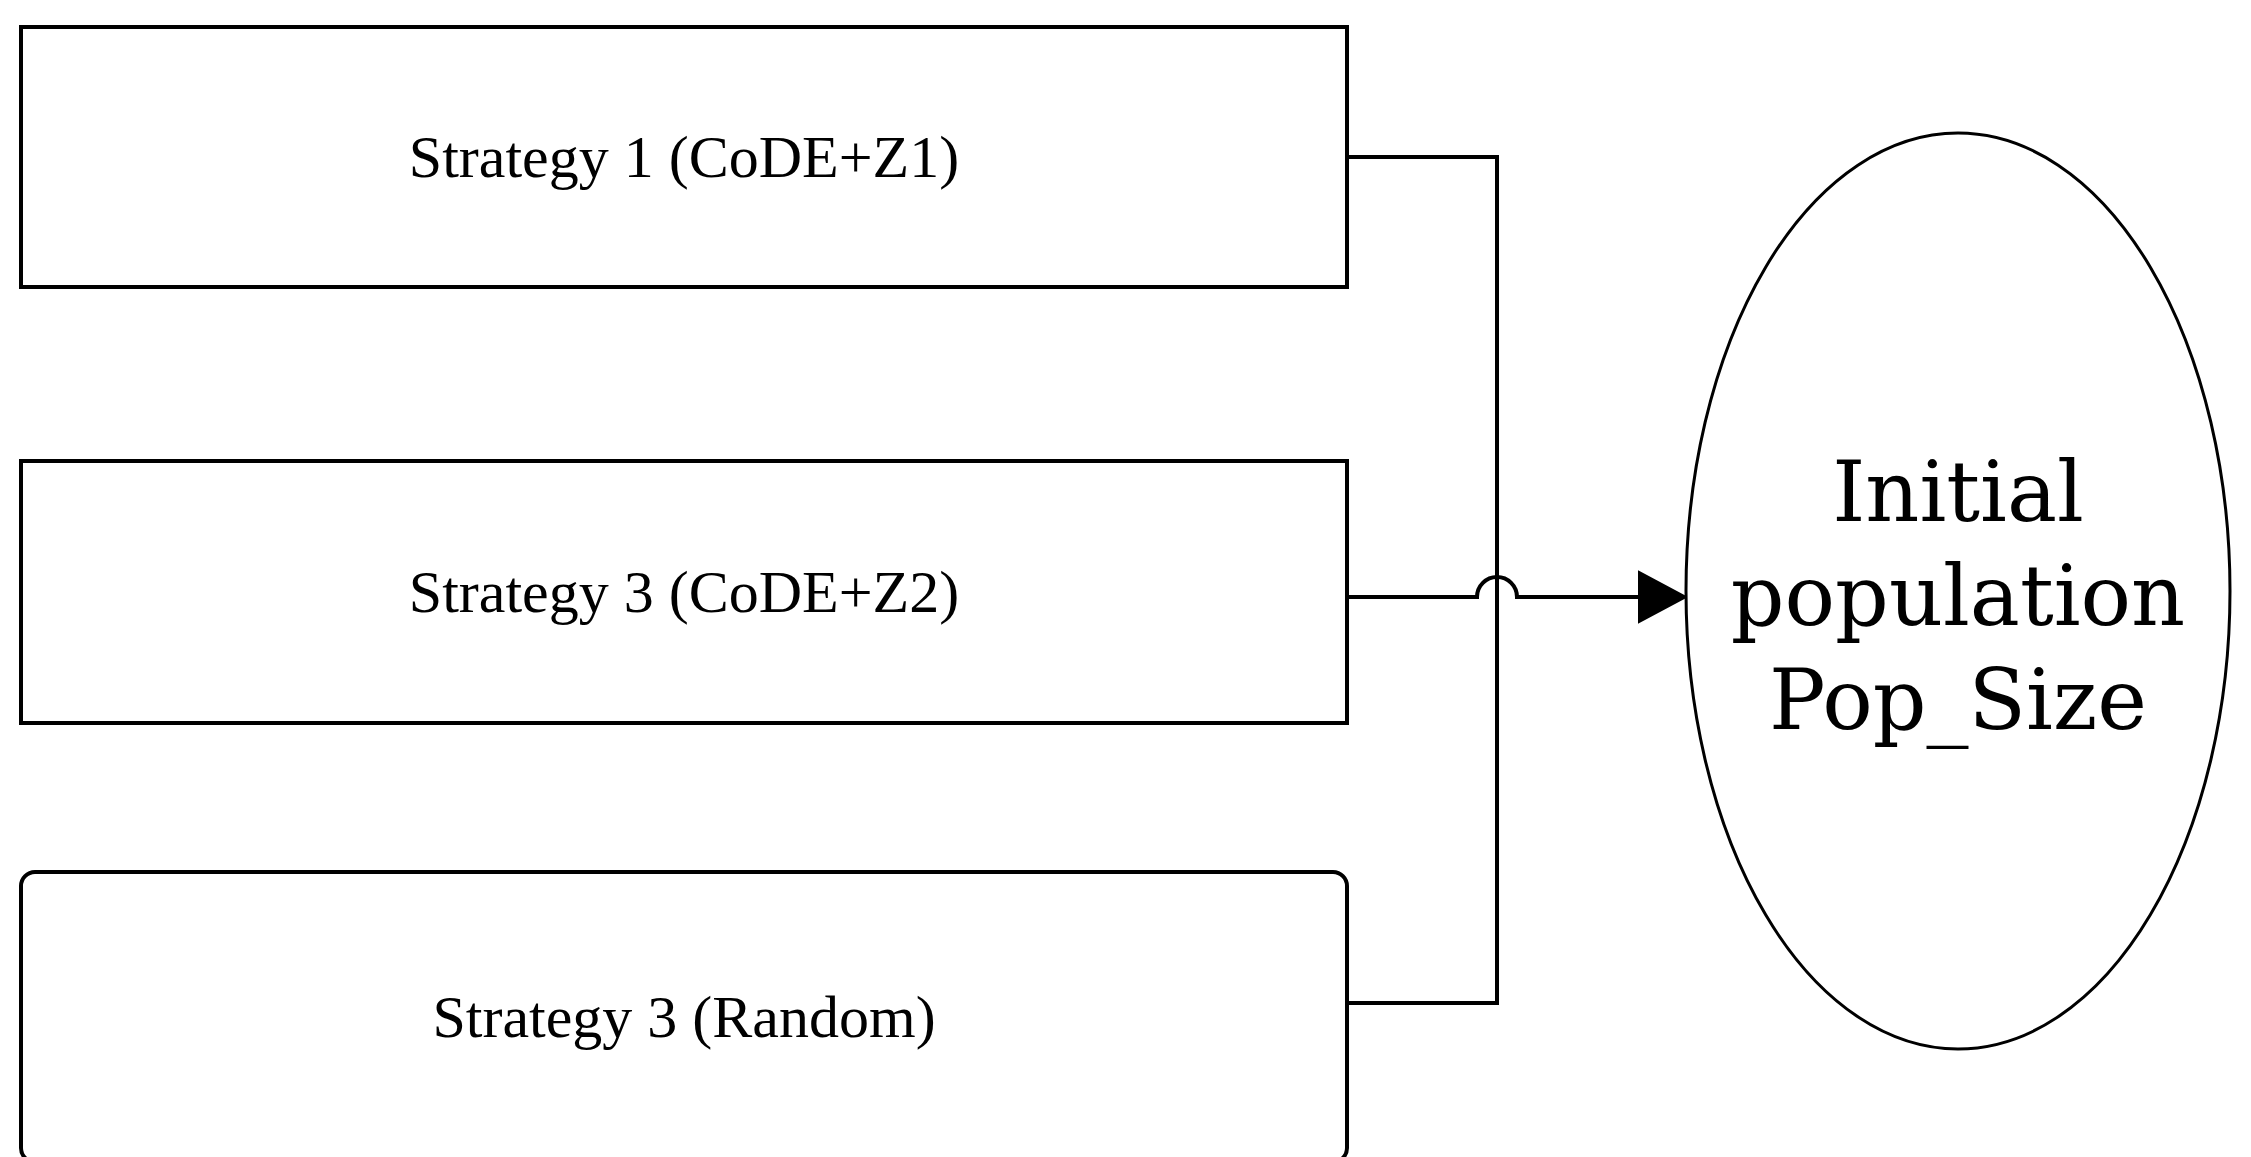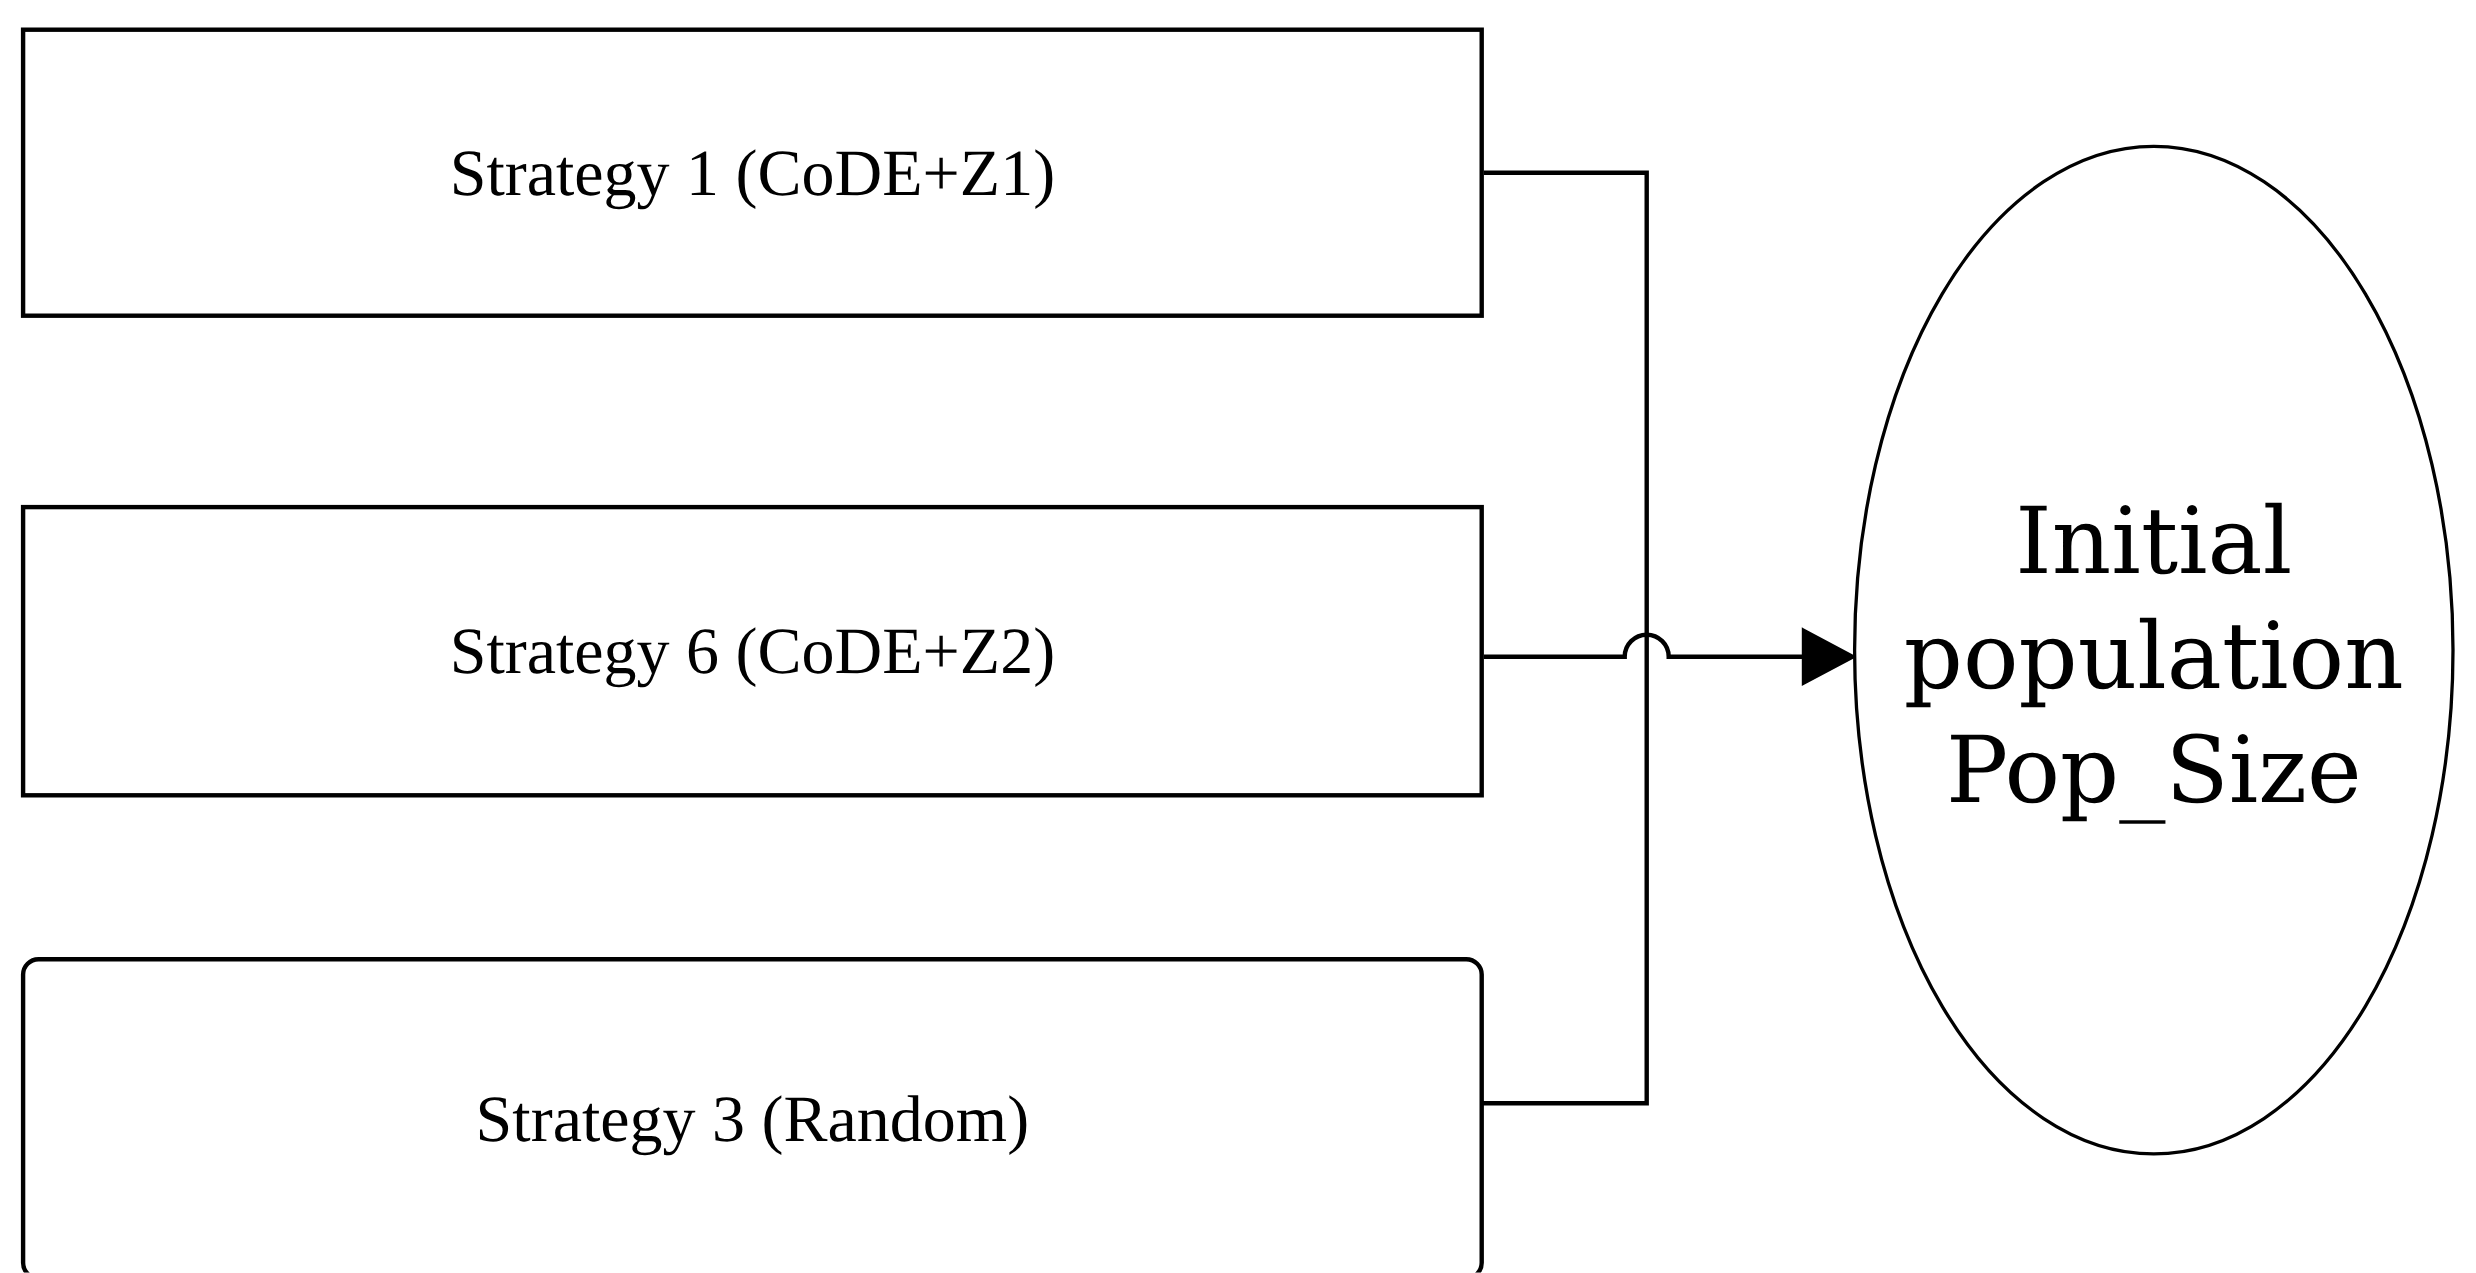--- a/index.html
+++ b/index.html
@@ -68,21 +68,21 @@
     <polygon points="1639,572 1686,597 1639,622" fill="#000000" stroke="#000000" stroke-width="2"></polygon>
 
     <ellipse cx="1958" cy="591" rx="272" ry="458" fill="#ffffff" stroke="#000000" stroke-width="3"></ellipse>
   </svg>
 
   <div class="strategy-box box-1">
     <span>Strategy 1 (CoDE+Z1)</span>
   </div>
 
   <div class="strategy-box box-2">
-    <span>Strategy 6 (CoDE+Z2)</span>
+    <span>Strategy 3 (CoDE+Z2)</span>
   </div>
 
   <div class="strategy-box box-3">
     <span>Strategy 3 (Random)</span>
   </div>
 
   <div class="ellipse-label">
     <span class="line">Initial</span>
     <span class="line">population</span>
     <span class="line">Pop_Size</span>

